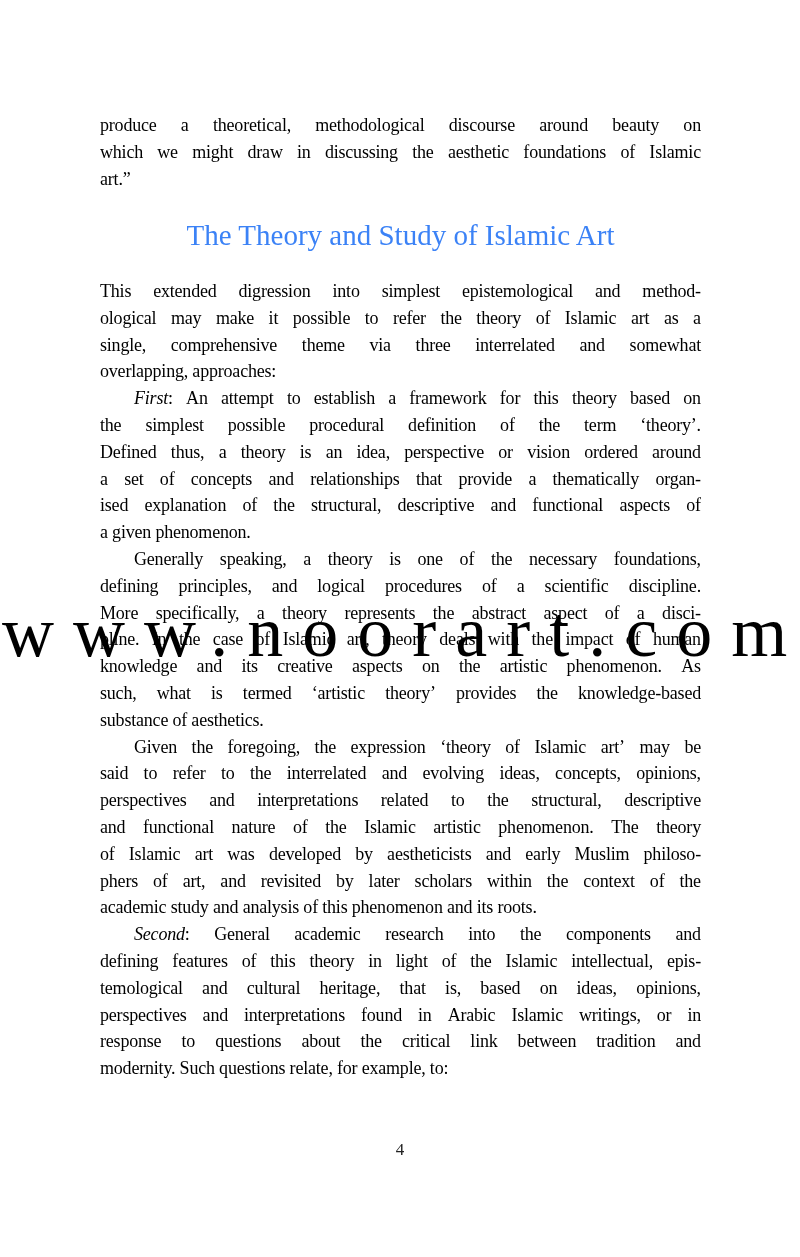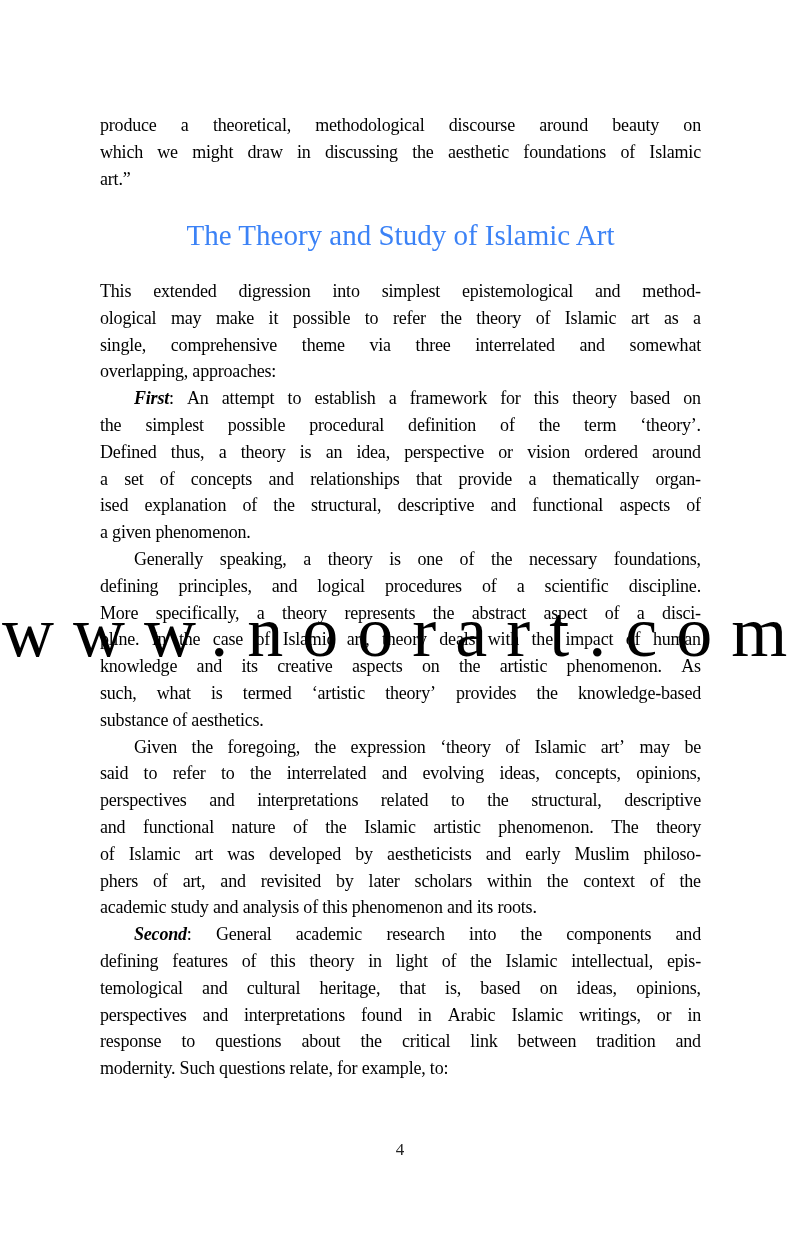--- a/index.html
+++ b/index.html
@@ -37,21 +37,21 @@
   .line {
     height: 26.8px;
     line-height: 26.8px;
     font-size: 18px;
     letter-spacing: -0.2px;
     color: #000000;
   }
   .just { display: flex; justify-content: space-between; }
   .just span { white-space: pre; }
   .indent { padding-left: 34px; }
-  .lead { font-weight: 700; font-style: italic; }
+  .lead { font-weight: 400; font-style: italic; }
   .watermark {
     position: absolute; top: 594px; left: 2px; width: 798px;
     font-size: 72px; line-height: 76px;
     letter-spacing: 19px;
     color: #000000;
     white-space: nowrap;
     overflow: hidden;
     mix-blend-mode: multiply;
     pointer-events: none;
   }

